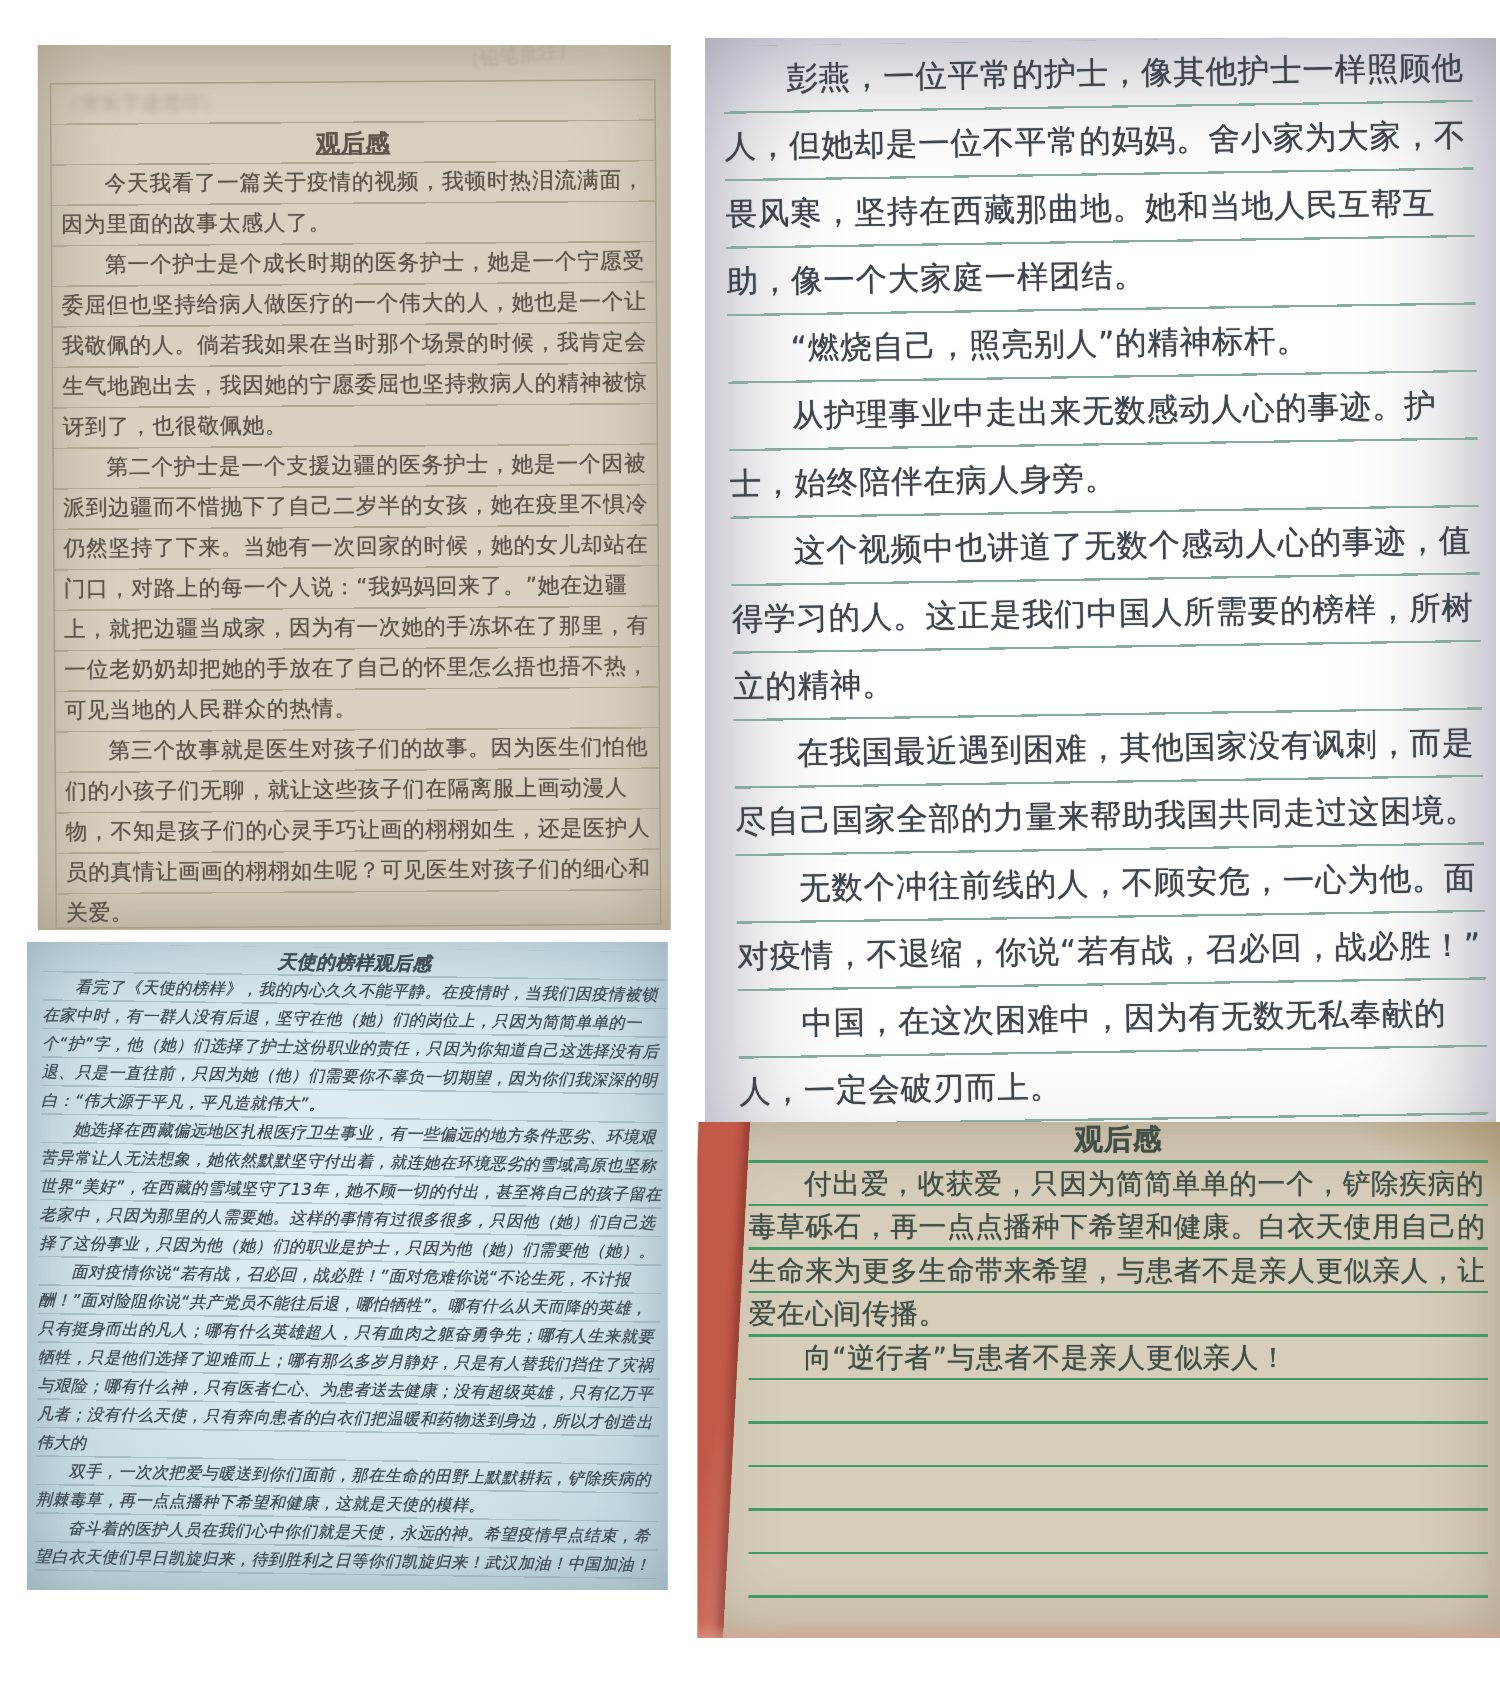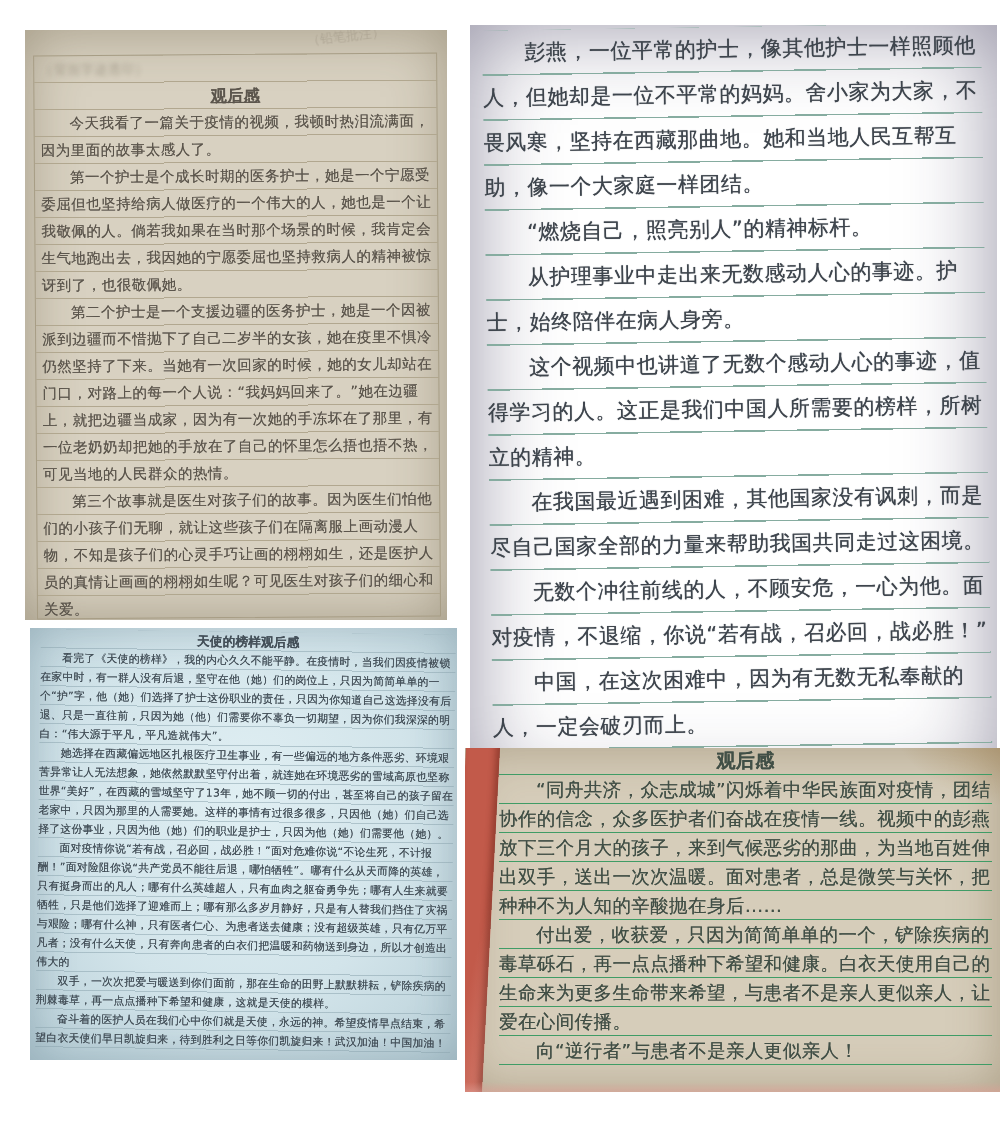--- a/index.html
+++ b/index.html
@@ -36,23 +36,23 @@
       color:#3e454d;font-size:21px;line-height:45px;letter-spacing:.5px;
       overflow:hidden;text-shadow:0 0 .7px rgba(62,69,77,.9);}
   .teacher-box{position:absolute;left:14px;bottom:-14px;width:270px;height:52px;
       border:2px solid #7aa79b;border-radius:4px;color:#8e93a8;font-size:19px;
       padding:5px 12px;transform:rotate(-1.4deg);letter-spacing:6px;opacity:.85;}
   .ink-mark{position:absolute;left:60px;bottom:34px;width:110px;height:26px;
       color:#343b42;font-size:24px;opacity:.8;transform:rotate(-8deg);
       filter:blur(.5px);white-space:nowrap;overflow:hidden;}
 
   
-  .bl{left:30px;top:628px;width:427px;height:432px;
+  .bl{left:18px;top:628px;width:427px;height:432px;
       background:radial-gradient(ellipse at 50% 40%,#e0eff3 0%,#d2e4ea 55%,#bcd2da 95%),#d2e4ea;
-      box-shadow:inset 0 0 45px rgba(60,90,105,.3);}
+      box-shadow:inset 0 0 45px rgba(60,90,105,.3);font-style:italic;}
   .bl .inner{transform:rotate(.8deg);}
   .bl .lines{position:absolute;left:14px;top:10px;right:10px;bottom:0;
       background:repeating-linear-gradient(to bottom,transparent 0 18px,rgba(140,165,175,.55) 18px 19px);
       color:#434f58;font-size:10.8px;line-height:19px;letter-spacing:.3px;
       overflow:hidden;text-shadow:0 0 .5px rgba(67,79,88,.9);}
   .bl h2{font-size:12.5px;line-height:19px;}
 
   
   .br{left:465px;top:748px;width:535px;height:344px;background:#d6cdba;
       box-shadow:inset 0 0 50px rgba(95,75,40,.35);}
@@ -121,21 +121,20 @@
       </div>
     </div>
   </section>
 
   <section class="photo br">
     <div class="red-strip"></div>
     <div class="inner">
       <div class="lines">
         <h2>观后感</h2>
         <div>
-            <p>“同舟共济，众志成城”闪烁着中华民族面对疫情，团结协作的信念，众多医护者们奋战在疫情一线。视频中的彭燕放下三个月大的孩子，来到气候恶劣的那曲，为当地百姓伸出双手，送出一次次温暖。面对患者，总是微笑与关怀，把种种不为人知的辛酸抛在身后……</p>
             <p>付出爱，收获爱，只因为简简单单的一个，铲除疾病的毒草砾石，再一点点播种下希望和健康。白衣天使用自己的生命来为更多生命带来希望，与患者不是亲人更似亲人，让爱在心间传播。</p>
             <p>向“逆行者”与患者不是亲人更似亲人！</p>
           </div>
       </div>
     </div>
   </section>
 
 </div>
 
 </body></html>

